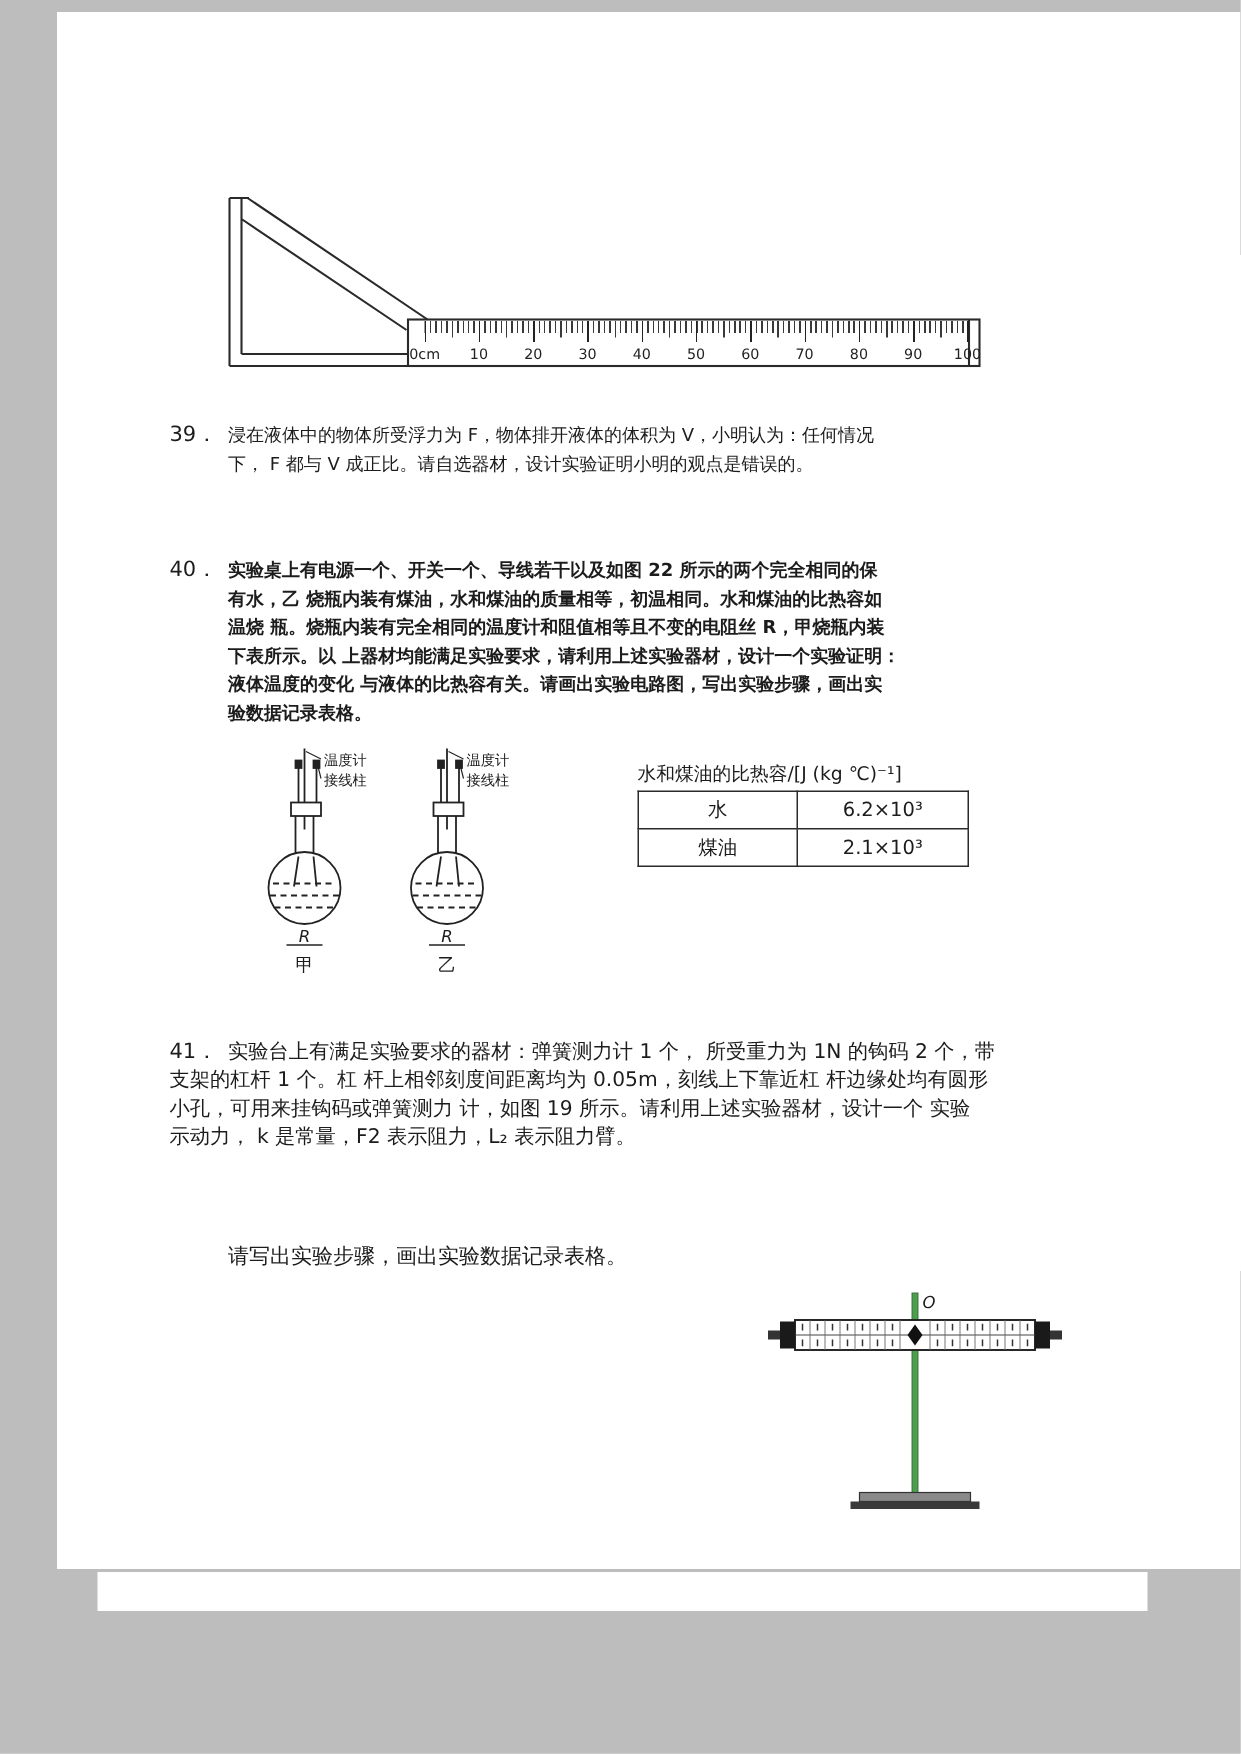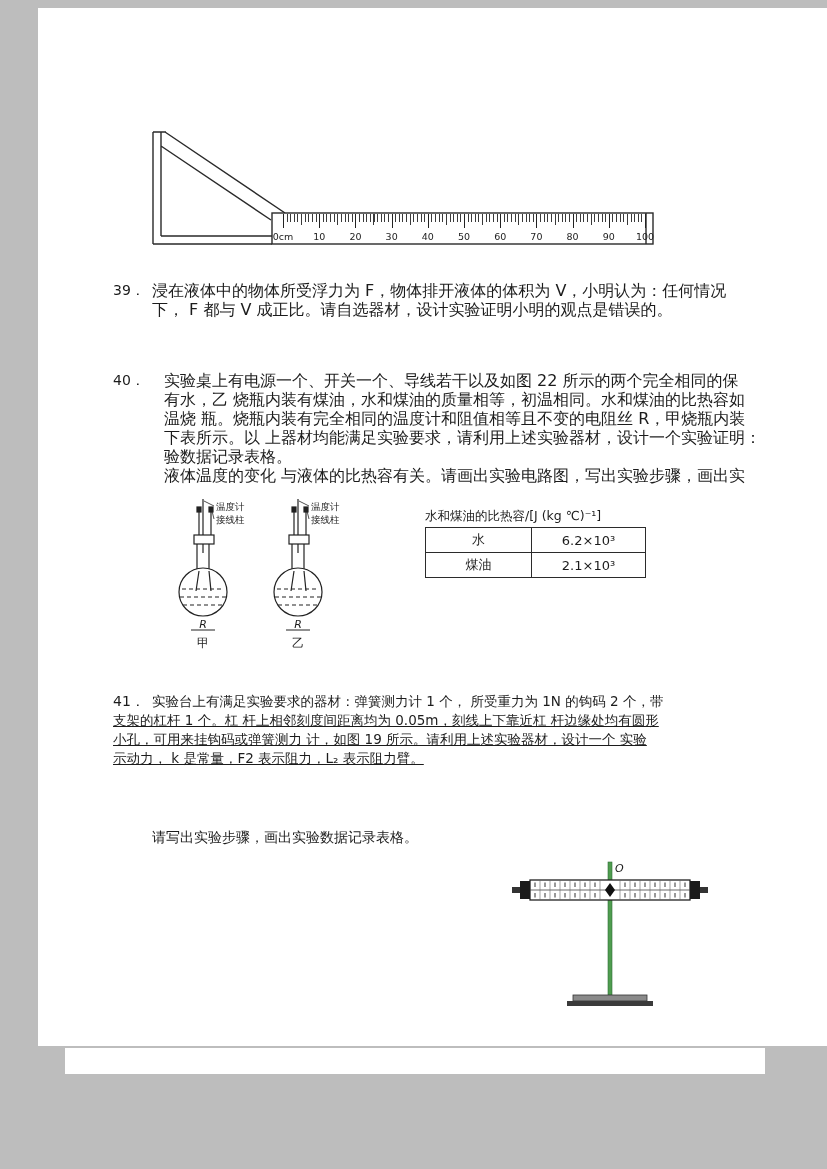--- a/index.html
+++ b/index.html
@@ -3,29 +3,29 @@
 <meta charset="utf-8">
 <style>
   html,body{margin:0;padding:0;}
   body{background:#bdbdbd;font-family:"DejaVu Sans","Liberation Sans",sans-serif;}
   .canvas{position:relative;width:827px;height:1169px;background:#bdbdbd;overflow:hidden;color:#1c1c1c;}
   .paper{position:absolute;left:38px;top:8px;width:789px;height:1038px;background:#ffffff;}
   .bottom-bar{position:absolute;left:65px;top:1048px;width:700px;height:26px;background:#ffffff;}
 
   
   .qnum{position:absolute;font-size:14px;line-height:19px;white-space:nowrap;}
-  .qlines{position:absolute;font-size:16px;line-height:19px;white-space:nowrap;}
+  .qlines{position:absolute;font-size:12px;line-height:19px;white-space:nowrap;}
   .qlines div{height:19px;}
   #q39-num{left:113px;top:281px;}
   #q39-lines{left:152px;top:281px;}
   #q40-num{left:113px;top:371px;}
-  #q40-lines{left:164px;top:371px;}
+  #q40-lines{left:152px;top:371px;font-weight:bold;}
   #q41-num{left:113px;top:692px;}
   #q41-line1{left:152px;top:692px;}
-  #q41-rest{left:113px;top:711px;font-size:13.5px;text-decoration:underline;}
+  #q41-rest{left:113px;top:711px;font-size:13.5px;}
   #q41-line1{font-size:13.5px;}
   #instruction{position:absolute;left:152px;top:829px;font-size:14px;white-space:nowrap;}
 
   
   #ruler-svg{position:absolute;left:145px;top:126px;}
   .ticks{position:absolute;left:283px;top:214px;width:364px;}
   #ticks-minor{height:8px;background:repeating-linear-gradient(to right,#3a3a3a 0 1px,transparent 1px 3.62px);}
   #ticks-mid{height:11px;background:repeating-linear-gradient(to right,#3a3a3a 0 1px,transparent 1px 18.1px);}
   #ticks-major{height:14px;background:repeating-linear-gradient(to right,#222 0 1px,transparent 1px 36.2px);}
   #ruler-numbers{position:absolute;left:265px;top:231px;width:399px;display:flex;}
@@ -84,22 +84,22 @@
     <div>浸在液体中的物体所受浮力为 F，物体排开液体的体积为 V，小明认为：任何情况</div>
     <div>下， F 都与 V 成正比。请自选器材，设计实验证明小明的观点是错误的。</div>
   </div>
 
   <span id="q40-num" class="qnum">40．</span>
   <div id="q40-lines" class="qlines">
     <div>实验桌上有电源一个、开关一个、导线若干以及如图 22 所示的两个完全相同的保</div>
     <div>有水，乙 烧瓶内装有煤油，水和煤油的质量相等，初温相同。水和煤油的比热容如</div>
     <div>温烧 瓶。烧瓶内装有完全相同的温度计和阻值相等且不变的电阻丝 R，甲烧瓶内装</div>
     <div>下表所示。以 上器材均能满足实验要求，请利用上述实验器材，设计一个实验证明：</div>
+    <div>液体温度的变化 与液体的比热容有关。请画出实验电路图，写出实验步骤，画出实</div>
     <div>验数据记录表格。</div>
-    <div>液体温度的变化 与液体的比热容有关。请画出实验电路图，写出实验步骤，画出实</div>
   </div>
 
   <svg id="flasks-svg" width="215" height="175" viewBox="0 0 215 175">
 
     <g stroke="#222" fill="none" stroke-width="1.2">
       <line x1="45" y1="4" x2="45" y2="58"></line>
       <rect x="39" y="12" width="4" height="5" fill="#222"></rect>
       <rect x="51" y="12" width="4" height="5" fill="#222"></rect>
       <line x1="41" y1="17" x2="41" y2="40"></line>
       <line x1="53" y1="17" x2="53" y2="40"></line>

